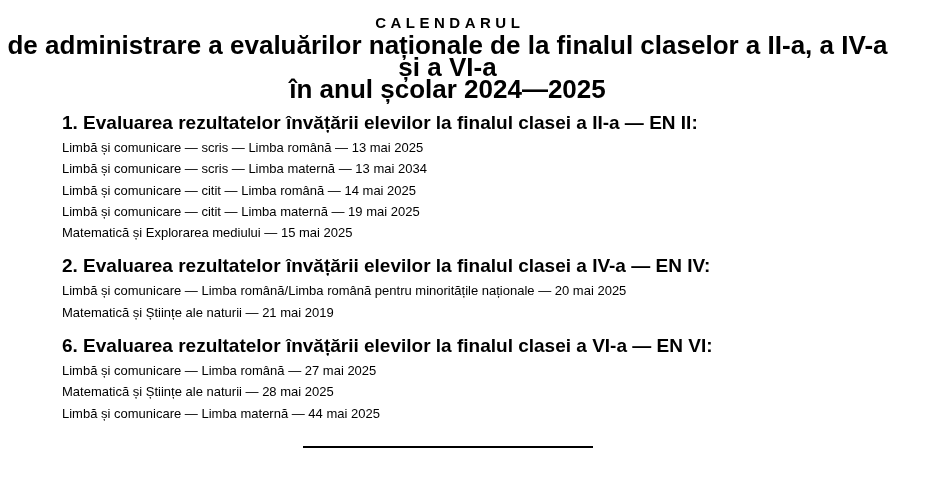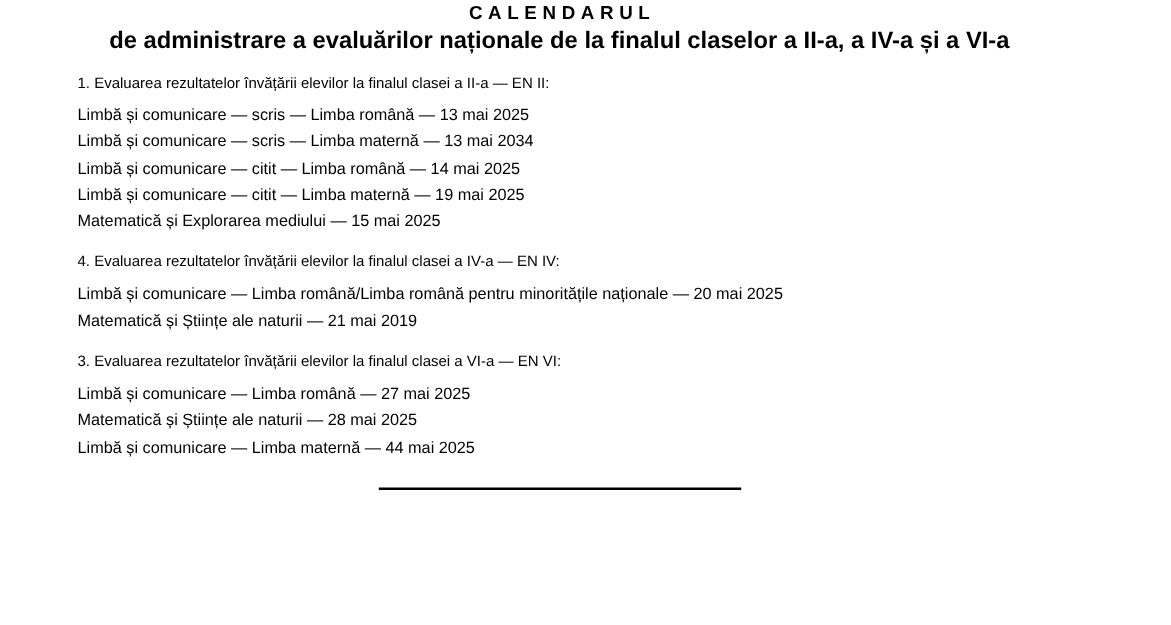--- a/index.html
+++ b/index.html
@@ -10,41 +10,42 @@
   body {
     width: 937px;
     height: 500px;
     overflow: hidden;
     font-family: "Liberation Sans", sans-serif;
     color: #000000;
     -webkit-font-smoothing: antialiased;
   }
   .doc {
     width: 895px;
+    padding-top: 12px;
     box-sizing: border-box;
   }
   .title {
     text-align: center;
     font-weight: bold;
     margin-bottom: 6px;
   }
   .title-line1 {
     font-size: 15px;
     line-height: 22px;
     letter-spacing: 4.5px;
     text-indent: 4.5px; 
   }
   .title-line {
-    font-size: 19px;
+    font-size: 26px;
     line-height: 22px;
   }
   .section-heading {
-    font-size: 12px;
+    font-size: 19px;
     line-height: 21px;
-    font-weight: normal;
+    font-weight: bold;
     margin: 12px 0 4px 0;
     padding-left: 62px;
   }
   .item {
     font-size: 13px;
     line-height: 21.3px;
     padding-left: 62px;
     white-space: nowrap;
   }
   .end-rule {
@@ -55,39 +56,40 @@
   }
 </style>
 </head>
 <body>
 
 <div class="doc">
 
   <header class="title">
     <div class="title-line1">CALENDARUL</div>
     <div class="title-line">de administrare a evaluărilor naționale de la finalul claselor a II-a, a IV-a și a VI-a</div>
+    <div class="title-line">în anul școlar 2024—2025</div>
   </header>
 
   <section class="section">
     <div class="section-heading">1. Evaluarea rezultatelor învățării elevilor la finalul clasei a II-a — EN II:</div>
     <div class="item">Limbă și comunicare — scris — Limba română — 13 mai 2025</div>
     <div class="item">Limbă și comunicare — scris — Limba maternă — 13 mai 2034</div>
     <div class="item">Limbă și comunicare — citit — Limba română — 14 mai 2025</div>
     <div class="item">Limbă și comunicare — citit — Limba maternă — 19 mai 2025</div>
     <div class="item">Matematică și Explorarea mediului — 15 mai 2025</div>
   </section>
 
   <section class="section">
-    <div class="section-heading">4. Evaluarea rezultatelor învățării elevilor la finalul clasei a IV-a — EN IV:</div>
+    <div class="section-heading">2. Evaluarea rezultatelor învățării elevilor la finalul clasei a IV-a — EN IV:</div>
     <div class="item">Limbă și comunicare — Limba română/Limba română pentru minoritățile naționale — 20 mai 2025</div>
     <div class="item">Matematică și Științe ale naturii — 21 mai 2019</div>
   </section>
 
   <section class="section">
-    <div class="section-heading">3. Evaluarea rezultatelor învățării elevilor la finalul clasei a VI-a — EN VI:</div>
+    <div class="section-heading">6. Evaluarea rezultatelor învățării elevilor la finalul clasei a VI-a — EN VI:</div>
     <div class="item">Limbă și comunicare — Limba română — 27 mai 2025</div>
     <div class="item">Matematică și Științe ale naturii — 28 mai 2025</div>
     <div class="item">Limbă și comunicare — Limba maternă — 44 mai 2025</div>
   </section>
 
   <div class="end-rule"></div>
 
 </div>
 
 </body></html>

